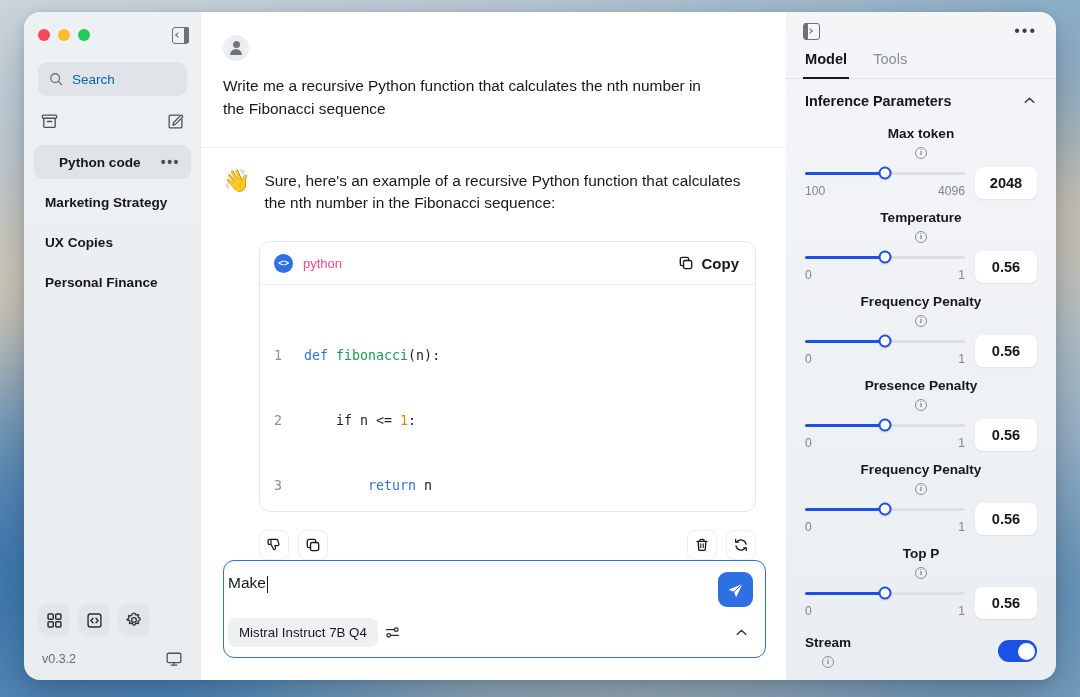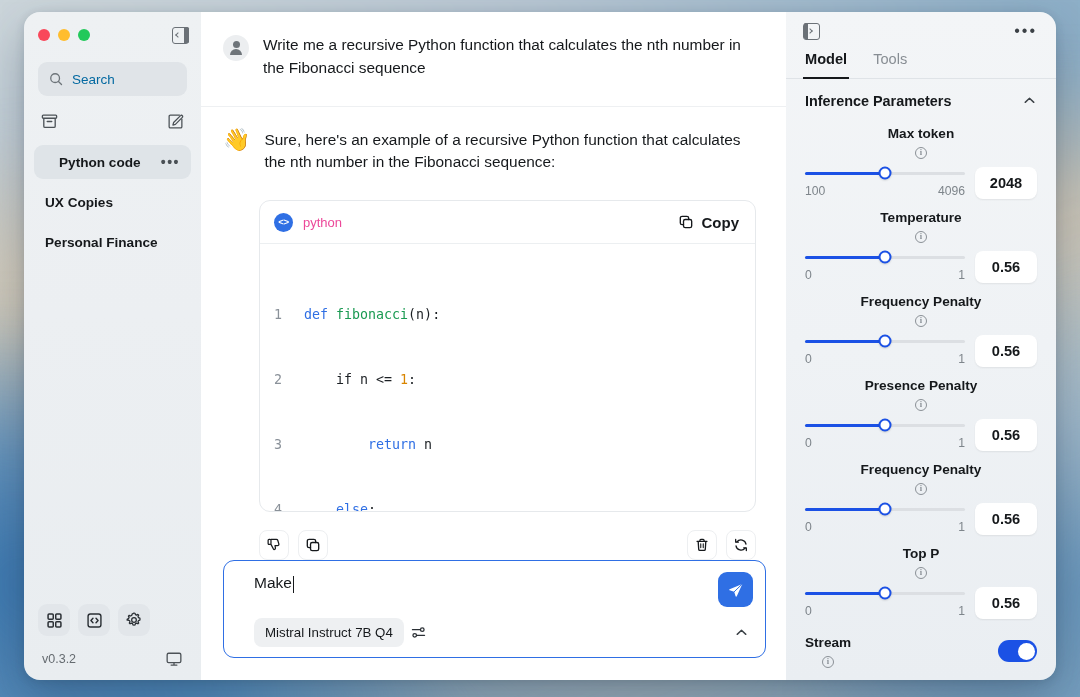--- a/index.html
+++ b/index.html
@@ -158,21 +158,21 @@
     display: flex;
     flex-direction: column;
     min-width: 0;
     position: relative;
   }
   .msg {
     display: flex;
     gap: 14px;
     padding: 22px 30px 22px 22px;
   }
-  .msg.user { border-bottom: 1px solid #eef0f2; padding-bottom: 26px; }
+  .msg.user { border-bottom: 1px solid #eef0f2; padding-bottom: 26px; flex-direction: column; }
   .avatar {
     width: 26px; height: 26px; flex: 0 0 26px;
     border-radius: 50%;
     background: #eceef0;
     display: flex; align-items: center; justify-content: center;
     margin-top: 1px;
   }
   .avatar .head { width: 7px; height: 7px; border-radius: 50%; background: #6f757a; }
   .avatar .body {
     width: 12px; height: 6px; border-radius: 6px 6px 0 0;
@@ -239,21 +239,21 @@
     background: #fff;
     display: flex; align-items: center; justify-content: center;
   }
 
   
   .composer-wrap { margin-top: auto; padding: 0 20px 22px 22px; }
   .composer {
     border: 1.6px solid #2f6fe4;
     border-radius: 11px;
     background: #fff;
-    padding: 13px 12px 10px 30px;
+    padding: 13px 12px 10px 4px;
     position: relative;
   }
   .composer-text {
     font-size: 15.5px;
     color: #16191c;
     min-height: 42px;
     display: flex; align-items: flex-start;
   }
   .caret {
     display: inline-block;
@@ -455,20 +455,23 @@
           </svg>
         </span>
       </div>
 
       <div class="chat-list">
         <div class="chat-item active">
           <span>Python code</span>
           <span class="dots">•••</span>
         </div>
         <div class="chat-item">
+          <span>Marketing Strategy</span>
+        </div>
+        <div class="chat-item">
           <span>UX Copies</span>
         </div>
         <div class="chat-item">
           <span>Personal Finance</span>
         </div>
       </div>
 
       <div class="sb-bottom">
         <div class="tool-row">
           <div class="tool-btn">

